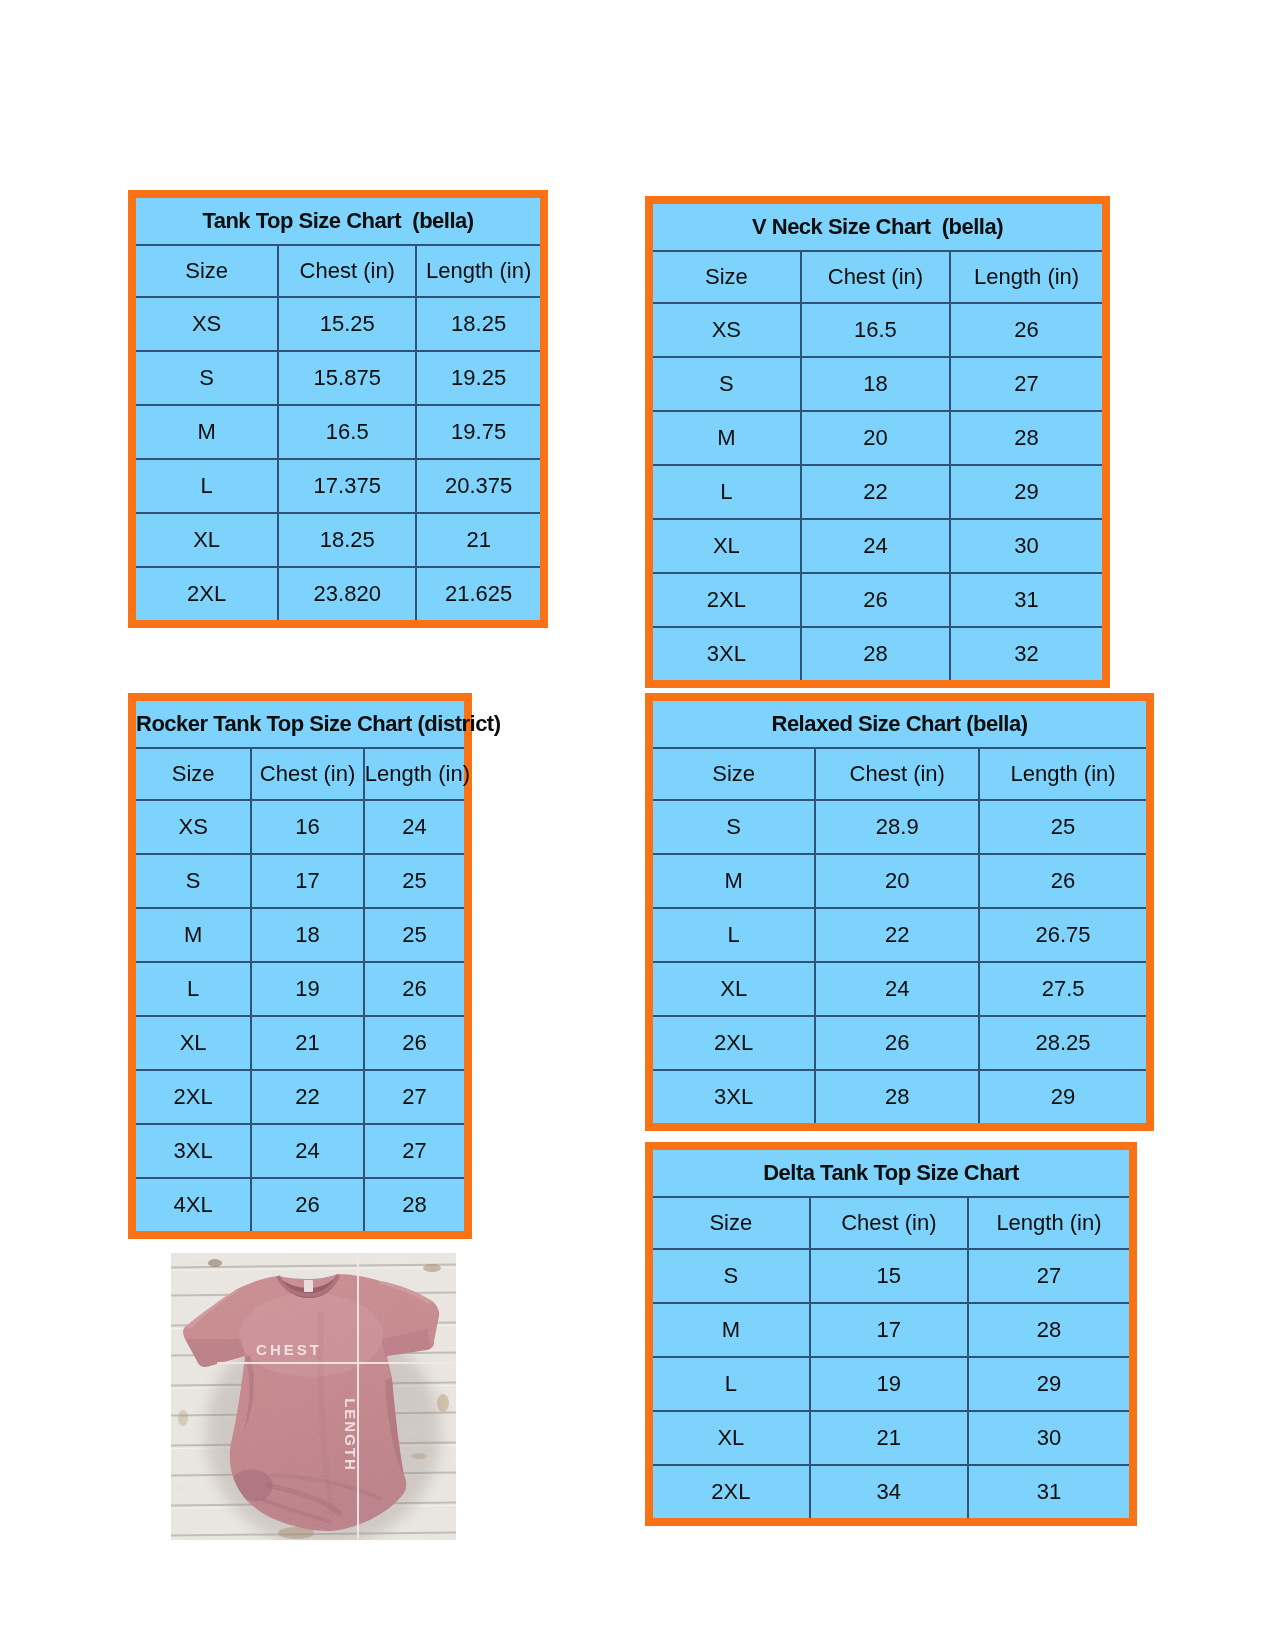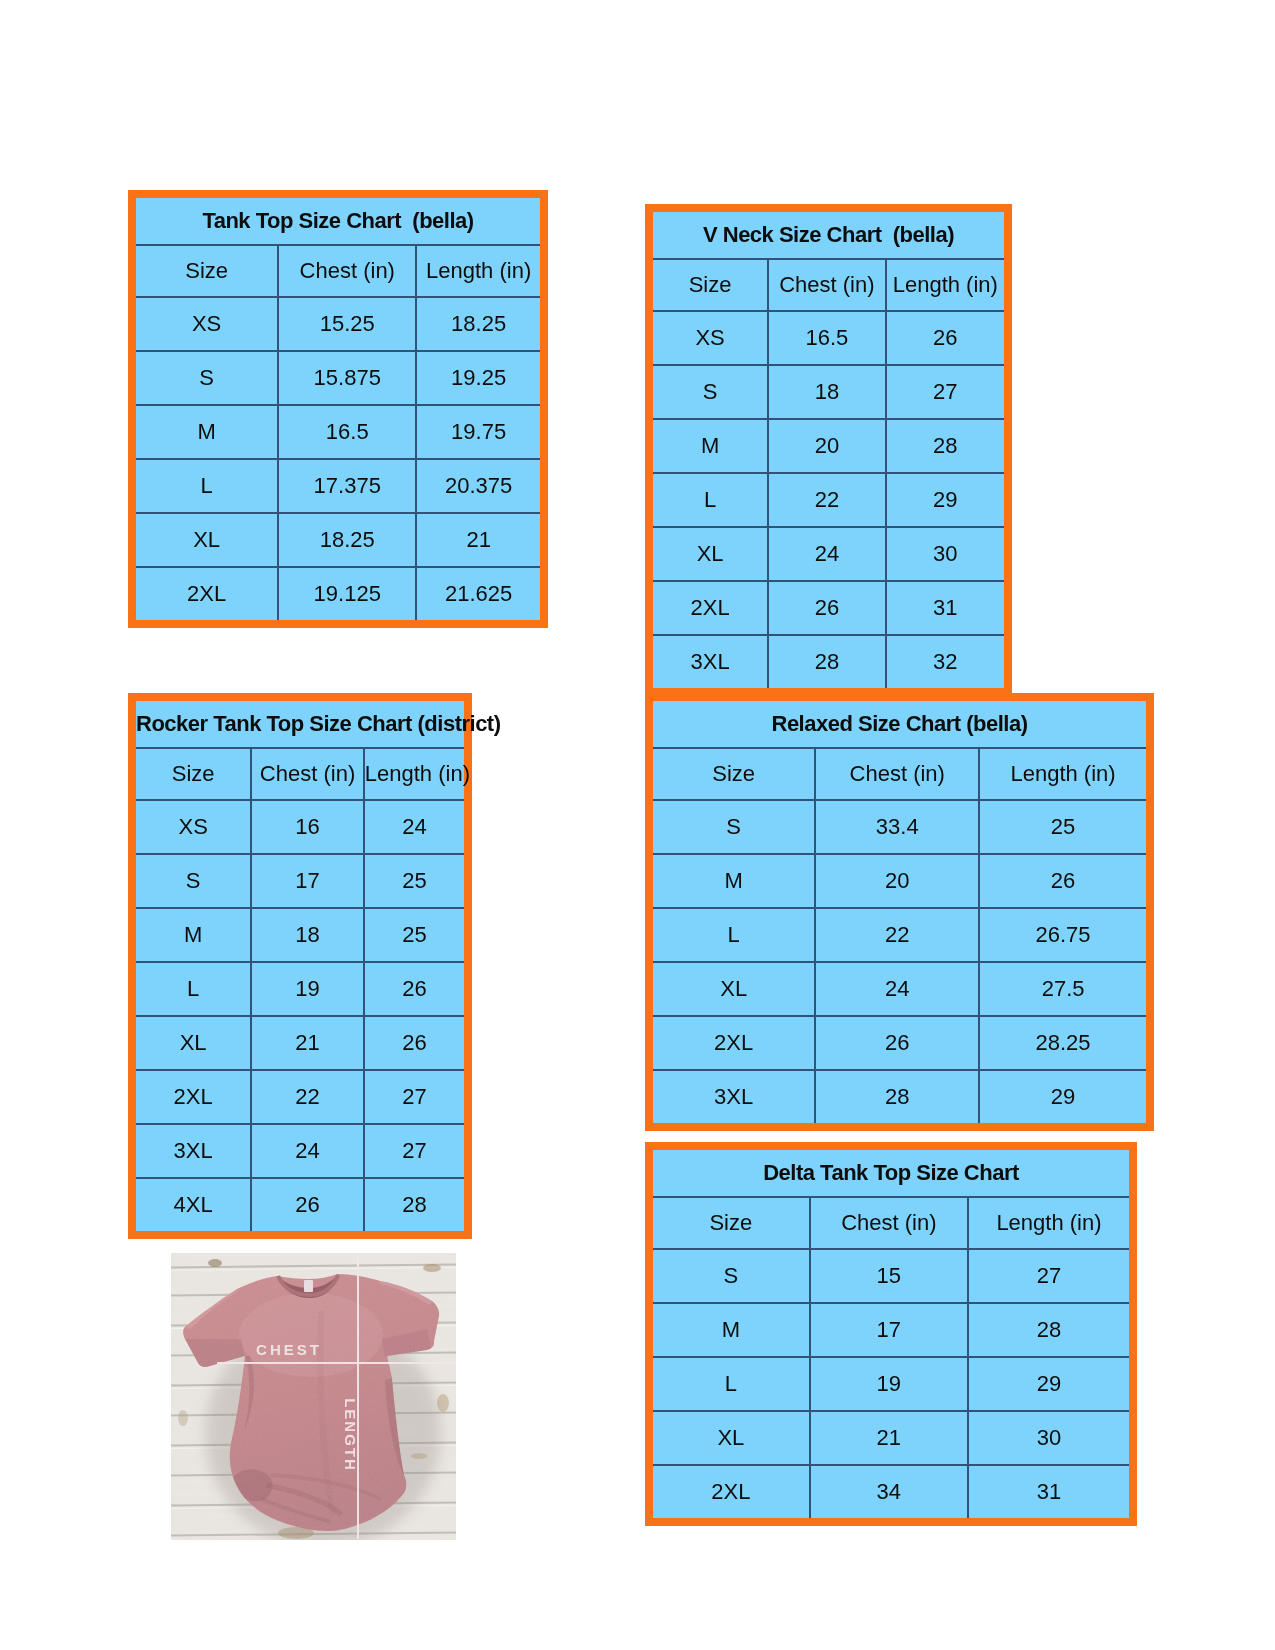--- a/index.html
+++ b/index.html
@@ -57,27 +57,27 @@
           <td>17.375</td>
           <td>20.375</td>
         </tr>
         <tr class="tr-data">
           <td>XL</td>
           <td>18.25</td>
           <td>21</td>
         </tr>
         <tr class="tr-data">
           <td>2XL</td>
-          <td>19.125</td>
+          <td>23.820</td>
           <td>21.625</td>
         </tr>
       </tbody>
   </table>
 
-  <table class="st" style="left:645px;top:204px;width:367px">
+  <table class="st" style="left:645px;top:196px;width:465px">
     <colgroup>
         <col style="width:33.2%">
         <col style="width:32.7%">
         <col style="width:34.1%">
       </colgroup>
     <tbody>
       <tr class="tr-title">
           <td colspan="3">V Neck Size Chart  (bella)</td>
         </tr>
       <tr class="tr-head">
@@ -197,21 +197,21 @@
         </tr>
       <tr class="tr-head">
         <td>Size</td>
         <td>Chest (in)</td>
         <td>Length (in)</td>
       </tr>
     </tbody>
     <tbody>
         <tr class="tr-data">
           <td>S</td>
-          <td>33.4</td>
+          <td>28.9</td>
           <td>25</td>
         </tr>
         <tr class="tr-data">
           <td>M</td>
           <td>20</td>
           <td>26</td>
         </tr>
         <tr class="tr-data">
           <td>L</td>
           <td>22</td>

